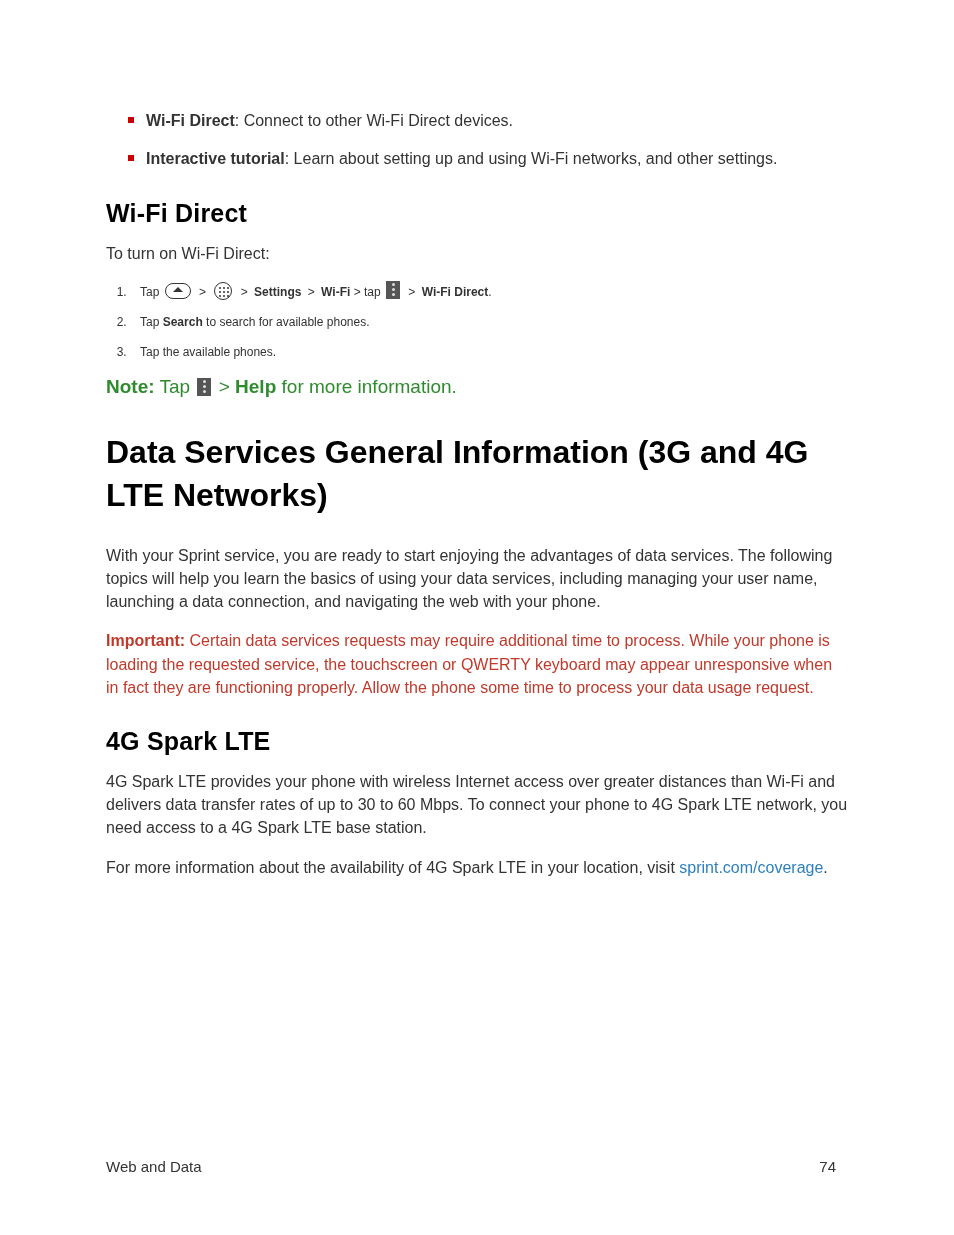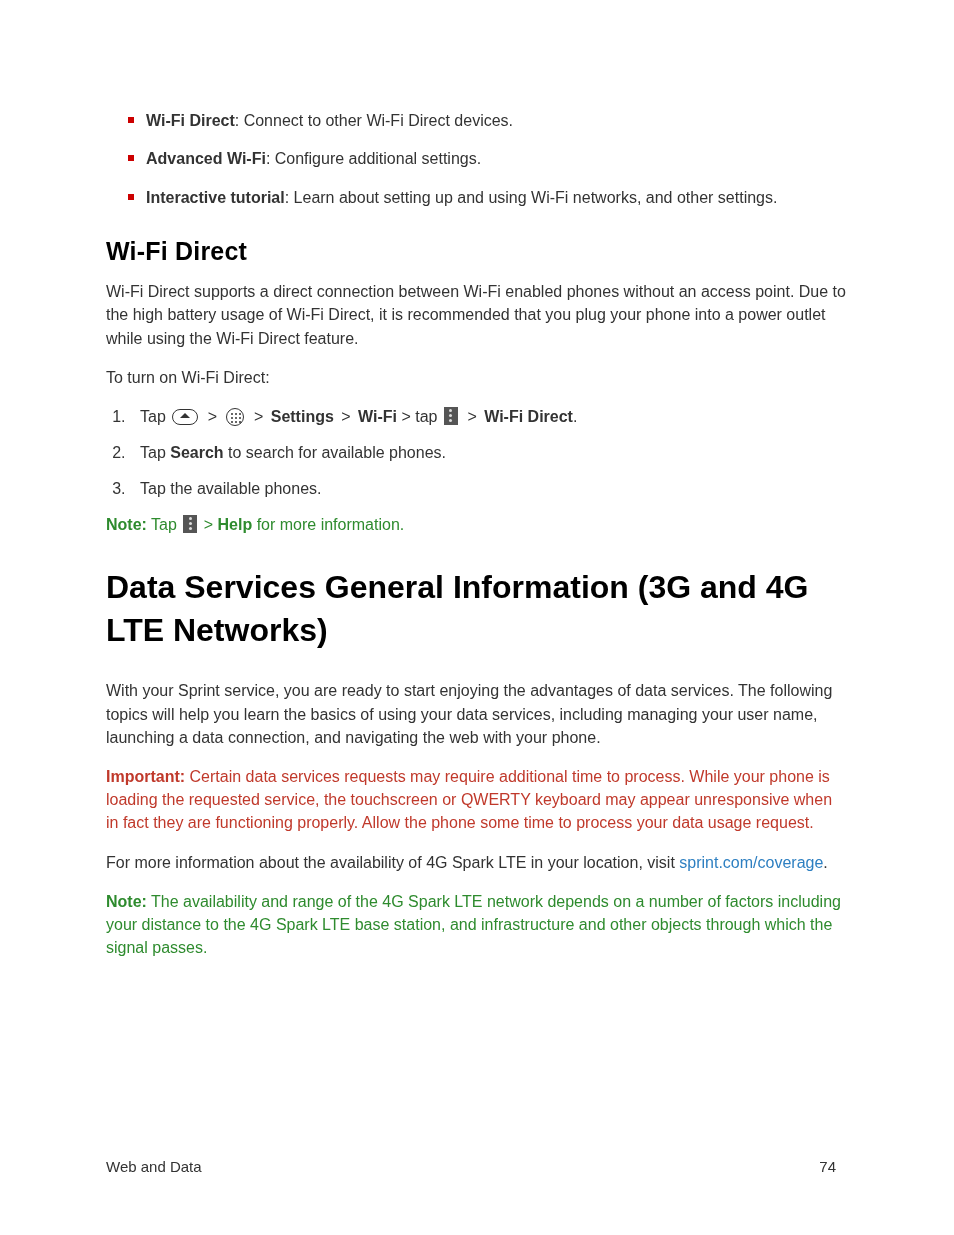--- a/index.html
+++ b/index.html
@@ -6,22 +6,22 @@
   html, body { width: 954px; height: 1235px; background: #fff; font-family: Arial, Helvetica, sans-serif; color: #333; }
   .page { position: relative; width: 954px; height: 1235px; padding: 110px 106px 72px 106px; }
   ul.bullets { list-style: none; margin-left: 22px; }
   ul.bullets li { position: relative; padding-left: 18px; margin-bottom: 16px; font-size: 16px; line-height: 1.4; }
   ul.bullets li::before { content: ""; position: absolute; left: 0; top: 7px; width: 6px; height: 6px; background: #c00; }
   .bold { font-weight: bold; }
   h2.section { font-family: Arial, Helvetica, sans-serif; font-weight: 900; font-size: 25px; margin-top: 28px; margin-bottom: 14px; letter-spacing: 0.2px; color: #000; }
   h1.main { font-family: Arial, Helvetica, sans-serif; font-weight: 900; font-size: 32px; line-height: 1.35; margin-top: 30px; margin-bottom: 27px; color: #000; }
   p.body { font-size: 16px; line-height: 1.45; margin-bottom: 16px; color: #333; }
   ol.steps { list-style: decimal; margin-left: 24px; }
-  ol.steps li { font-size: 16px; line-height: 1.5; margin-bottom: 12px; padding-left: 10px; }
-  .note { color: #2e8b2e; font-size: 16px; line-height: 1.45; margin-bottom: 16px; }
+  ol.steps li { font-size: 12px; line-height: 1.5; margin-bottom: 12px; padding-left: 10px; }
+  .note { color: #2e8b2e; font-size: 19px; line-height: 1.45; margin-bottom: 16px; }
   .note .label { font-weight: bold; }
   .important { color: #c0392b; font-size: 16px; line-height: 1.45; margin-bottom: 16px; }
   .important .label { font-weight: bold; text-align: right; }
   a.link { color: #2d7fc1; text-decoration: none; }
   .icon-home { display: inline-block; width: 26px; height: 16px; border: 1.5px solid #333; border-radius: 9px; vertical-align: -3px; position: relative; margin: 0 2px; }
   .icon-home::after { content: ""; position: absolute; left: 7px; top: 3px; width: 0; height: 0; border-left: 5px solid transparent; border-right: 5px solid transparent; border-bottom: 5px solid #333; }
   .icon-apps { display: inline-block; width: 18px; height: 18px; border: 1.5px solid #333; border-radius: 50%; vertical-align: -4px; position: relative; margin: 0 2px; }
   .icon-apps::before { content: ""; position: absolute; width: 2px; height: 2px; background: #333; border-radius: 50%; top: 4px; left: 4px; box-shadow: 4px 0 #333, 8px 0 #333, 0 4px #333, 4px 4px #333, 8px 4px #333, 0 8px #333, 4px 8px #333, 8px 8px #333; }
   .icon-more { display: inline-block; width: 14px; height: 18px; background: #555; vertical-align: -3px; position: relative; margin: 0 2px; }
   .icon-more::before { content: ""; position: absolute; left: 5.5px; top: 2px; width: 3px; height: 3px; background: #ddd; border-radius: 50%; box-shadow: 0 5px #ddd, 0 10px #ddd; }
@@ -31,29 +31,25 @@
 </head>
 <body>
 
 <div class="page">
 
   <ul class="bullets">
     <li>
       <span class="bold">Wi-Fi Direct</span><span>: Connect to other Wi-Fi Direct devices.</span>
     </li>
     <li>
-      <span class="bold">Advanced Wi-Fi</span><span>: Configure additional settings.</span>
-    </li>
-    <li>
       <span class="bold">Interactive tutorial</span><span>: Learn about setting up and using Wi-Fi networks, and other settings.</span>
     </li>
   </ul>
 
   <h2 class="section">Wi-Fi Direct</h2>
-  <p class="body">Wi-Fi Direct supports a direct connection between Wi-Fi enabled phones without an access point. Due to the high battery usage of Wi-Fi Direct, it is recommended that you plug your phone into a power outlet while using the Wi-Fi Direct feature.</p>
   <p class="body">To turn on Wi-Fi Direct:</p>
 
   <ol class="steps">
     <li>
       <span>Tap </span><span class="icon-home"></span><span class="gt"> &gt; </span><span class="icon-apps"></span><span class="gt"> &gt; </span><span class="bold">Settings</span><span class="gt"> &gt; </span><span class="bold">Wi-Fi</span><span> &gt; tap </span><span class="icon-more"></span><span class="gt"> &gt; </span><span class="bold">Wi-Fi Direct</span><span>.</span>
     </li>
     <li>
       <span>Tap </span><span class="bold">Search</span><span> to search for available phones.</span>
     </li>
     <li>
@@ -64,25 +60,24 @@
   <p class="note">
     <span class="label">Note:</span><span> Tap </span><span class="icon-more"></span><span> &gt; </span><span class="bold">Help</span><span> for more information.</span>
   </p>
 
   <h1 class="main">Data Services General Information (3G and 4G LTE Networks)</h1>
   <p class="body">With your Sprint service, you are ready to start enjoying the advantages of data services. The following topics will help you learn the basics of using your data services, including managing your user name, launching a data connection, and navigating the web with your phone.</p>
   <p class="important">
     <span class="label">Important:</span><span> Certain data services requests may require additional time to process. While your phone is loading the requested service, the touchscreen or QWERTY keyboard may appear unresponsive when in fact they are functioning properly. Allow the phone some time to process your data usage request.</span>
   </p>
 
+  <h2 class="section">4G Spark LTE</h2>
+  <p class="body">4G Spark LTE provides your phone with wireless Internet access over greater distances than Wi-Fi and delivers data transfer rates of up to 30 to 60 Mbps. To connect your phone to 4G Spark LTE network, you need access to a 4G Spark LTE base station.</p>
   <p class="body">
     <span>For more information about the availability of 4G Spark LTE in your location, visit </span><a href="#" class="link">sprint.com/coverage</a><span>.</span>
-  </p>
-  <p class="note">
-    <span class="label">Note:</span><span> The availability and range of the 4G Spark LTE network depends on a number of factors including your distance to the 4G Spark LTE base station, and infrastructure and other objects through which the signal passes.</span>
   </p>
 
   <div class="footer">
     <span>Web and Data</span>
     <span>74</span>
   </div>
 
 </div>
 
 </body></html>

